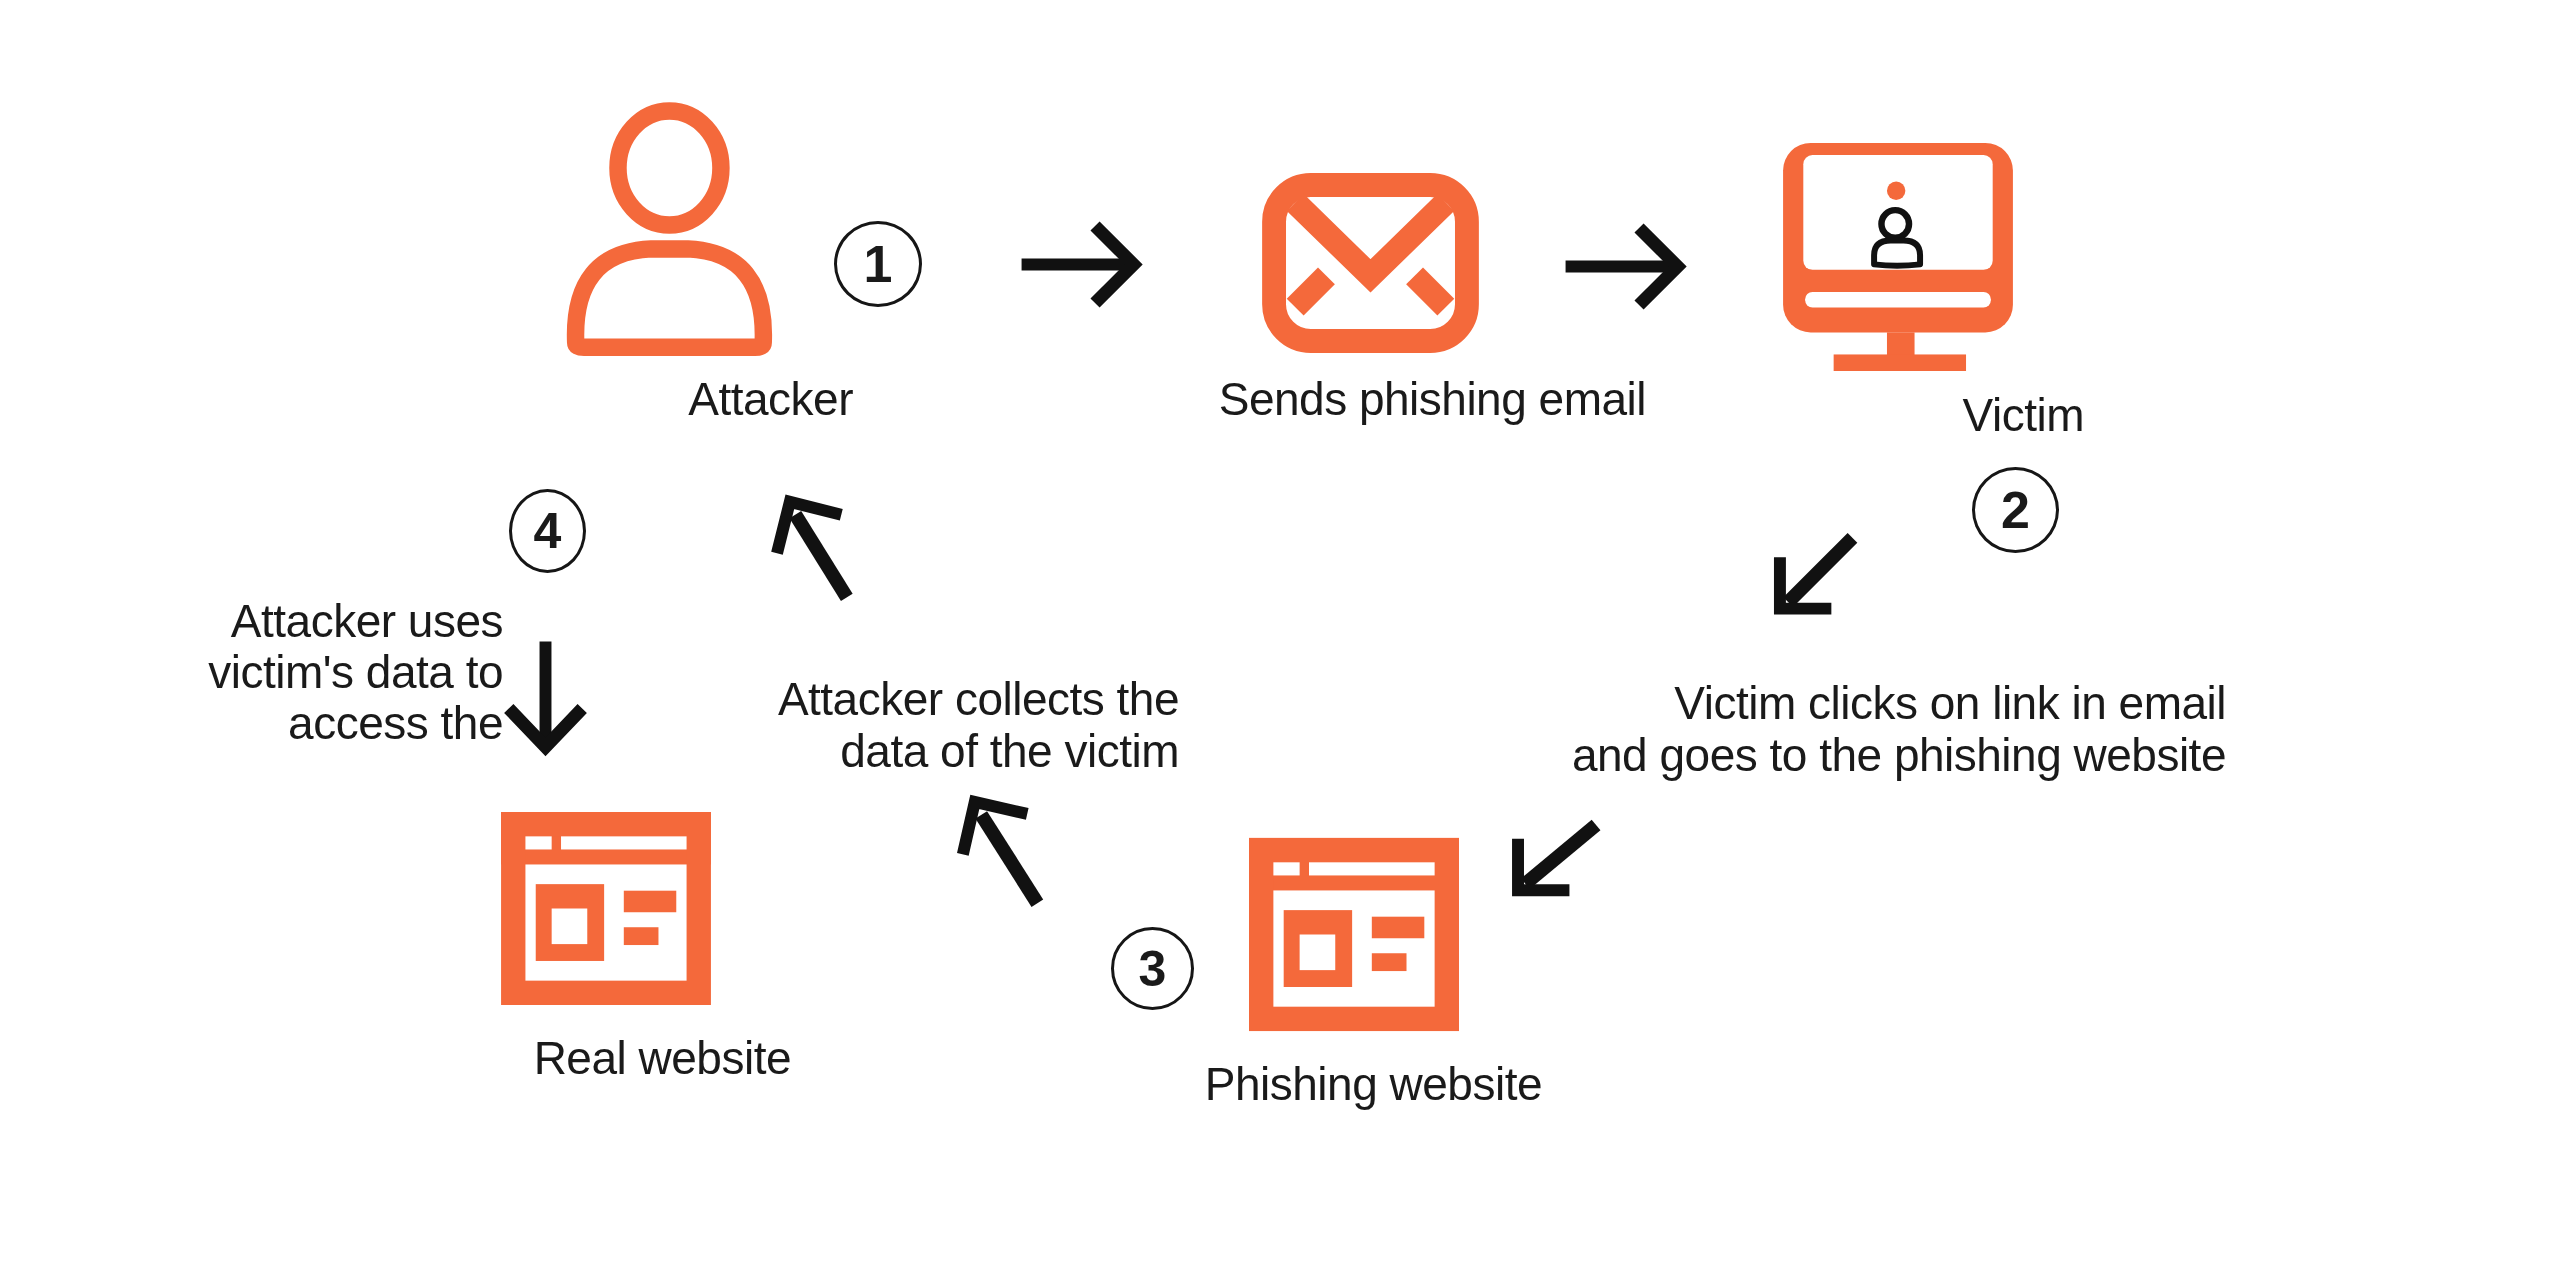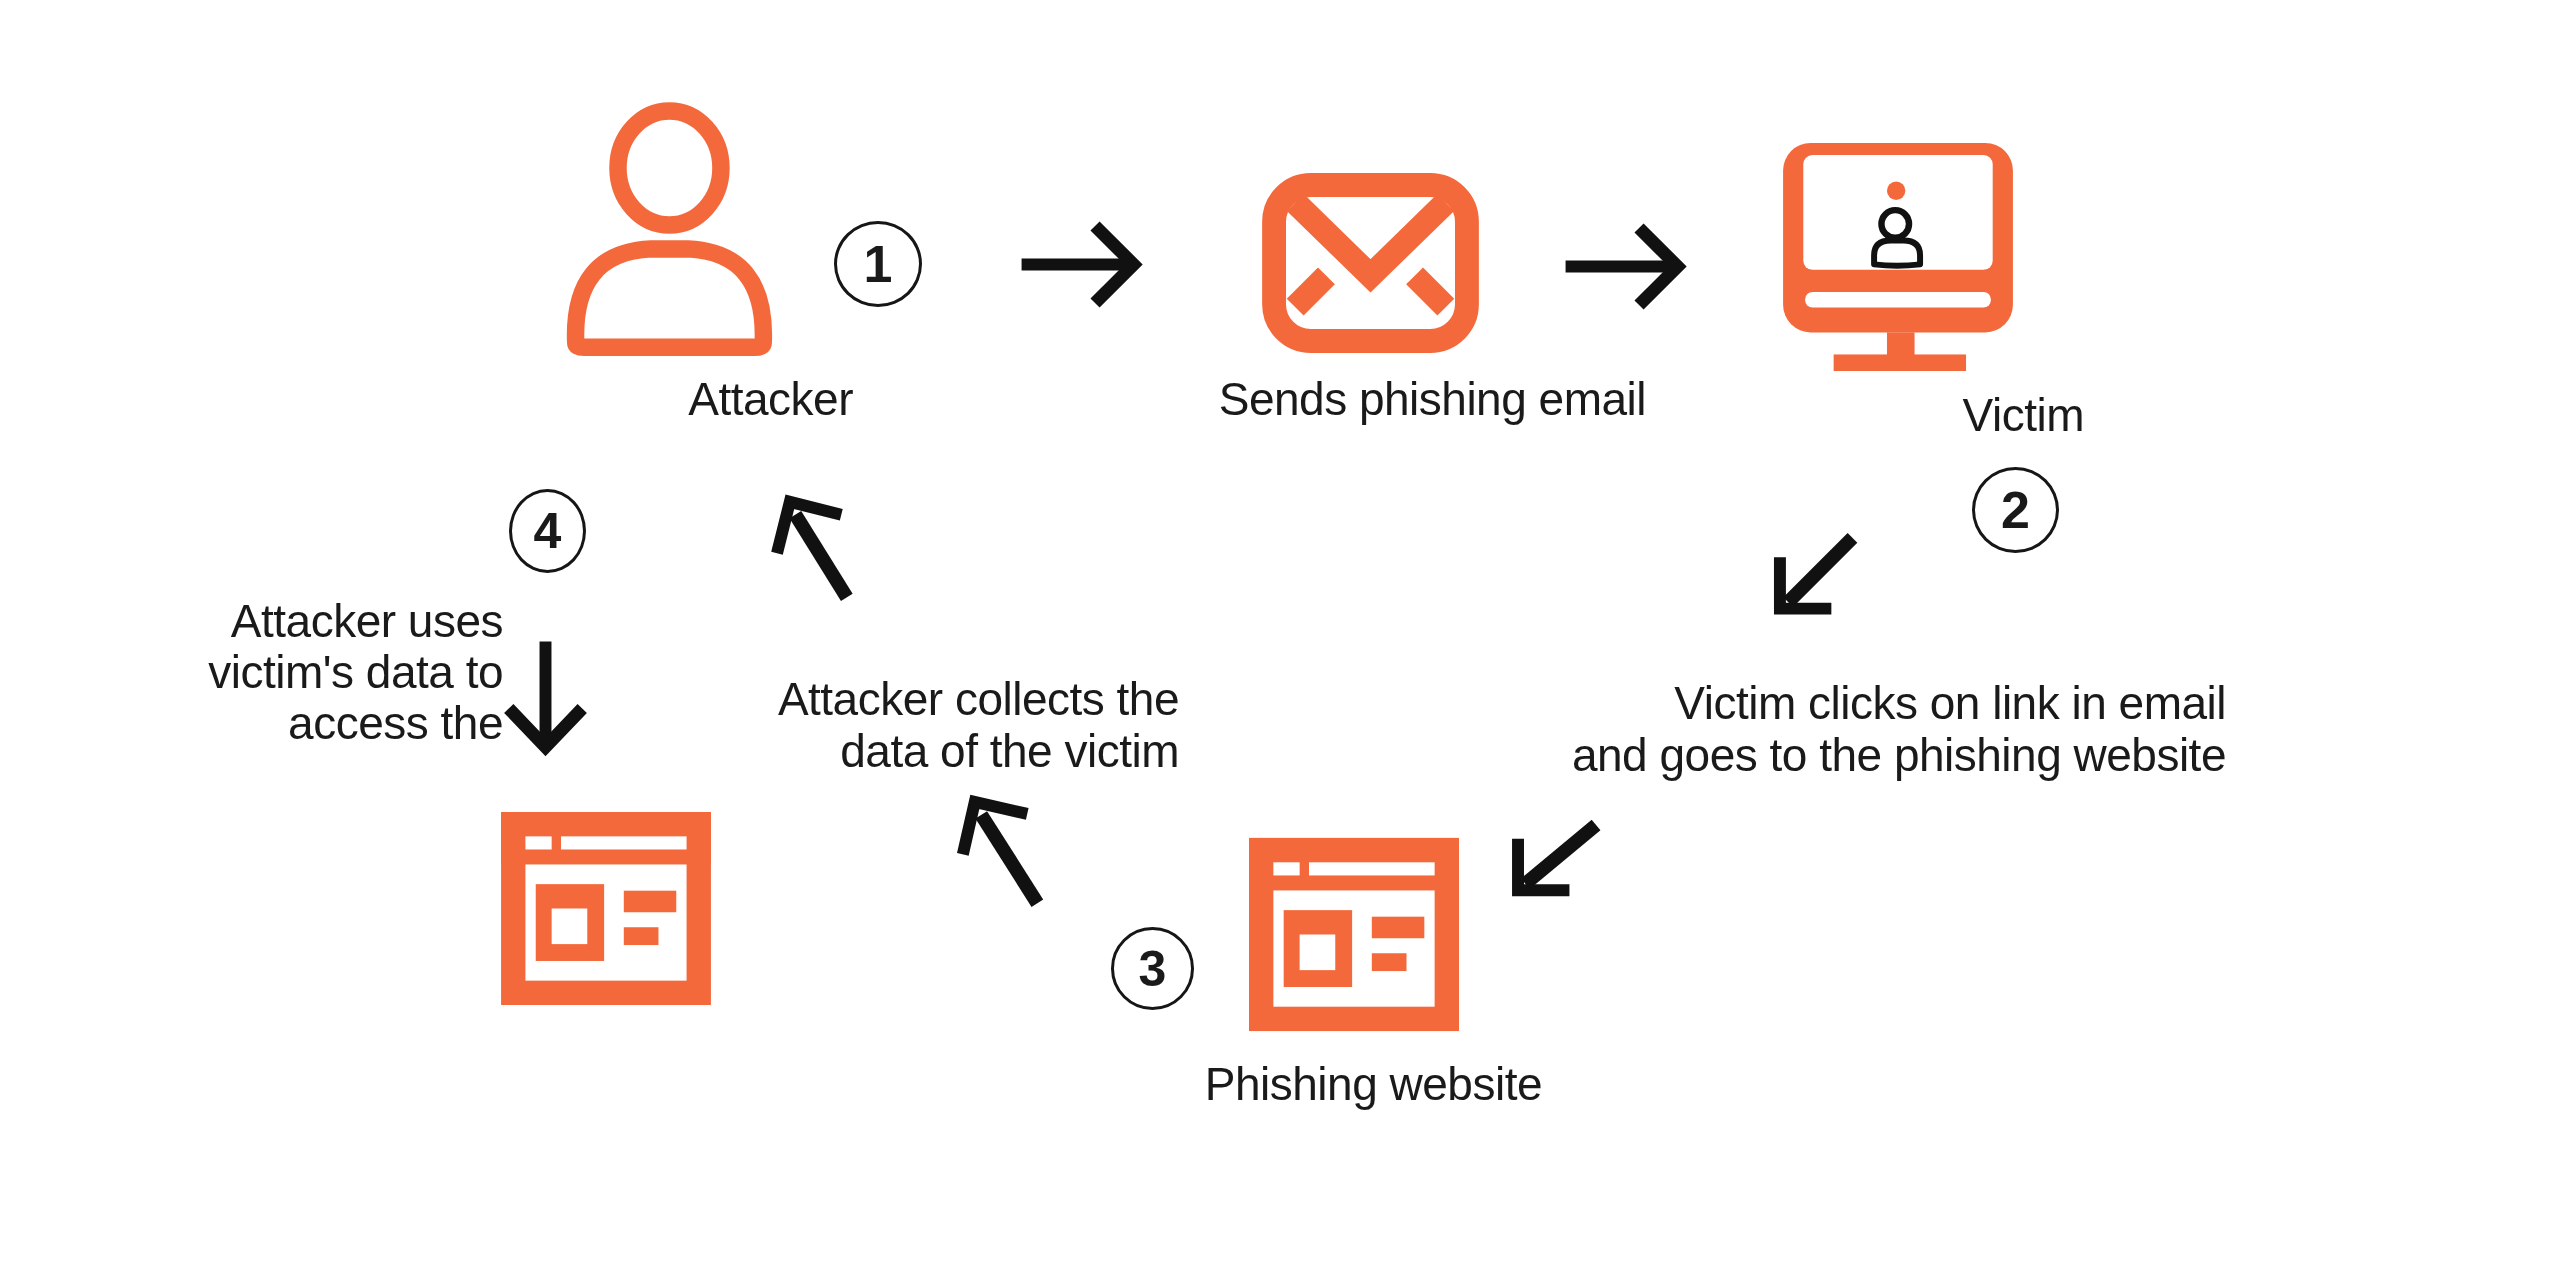--- a/index.html
+++ b/index.html
@@ -155,15 +155,16 @@
   <svg class="abs" style="left:501px; top:812px;" width="210" height="193" viewBox="0 0 224 206">
     <rect x="0" y="0" width="224" height="56" class="o-fill"></rect>
     <rect x="20" y="19" width="34" height="21" class="w-fill"></rect>
     <rect x="64" y="19" width="141" height="21" class="w-fill"></rect>
     <rect x="13" y="13" width="198" height="180" class="o-stroke" stroke-width="26"></rect>
     <rect x="37" y="77" width="73" height="82" class="o-fill"></rect>
     <rect x="54" y="103" width="38" height="38" class="w-fill"></rect>
     <rect x="131" y="84" width="56" height="23" class="o-fill"></rect>
     <rect x="131" y="123" width="37" height="19" class="o-fill"></rect>
   </svg>
+  <div class="txt" style="left:423px; top:1032px; width:368px;">Real website</div>
 
 </div>
 
 
 </body></html>

